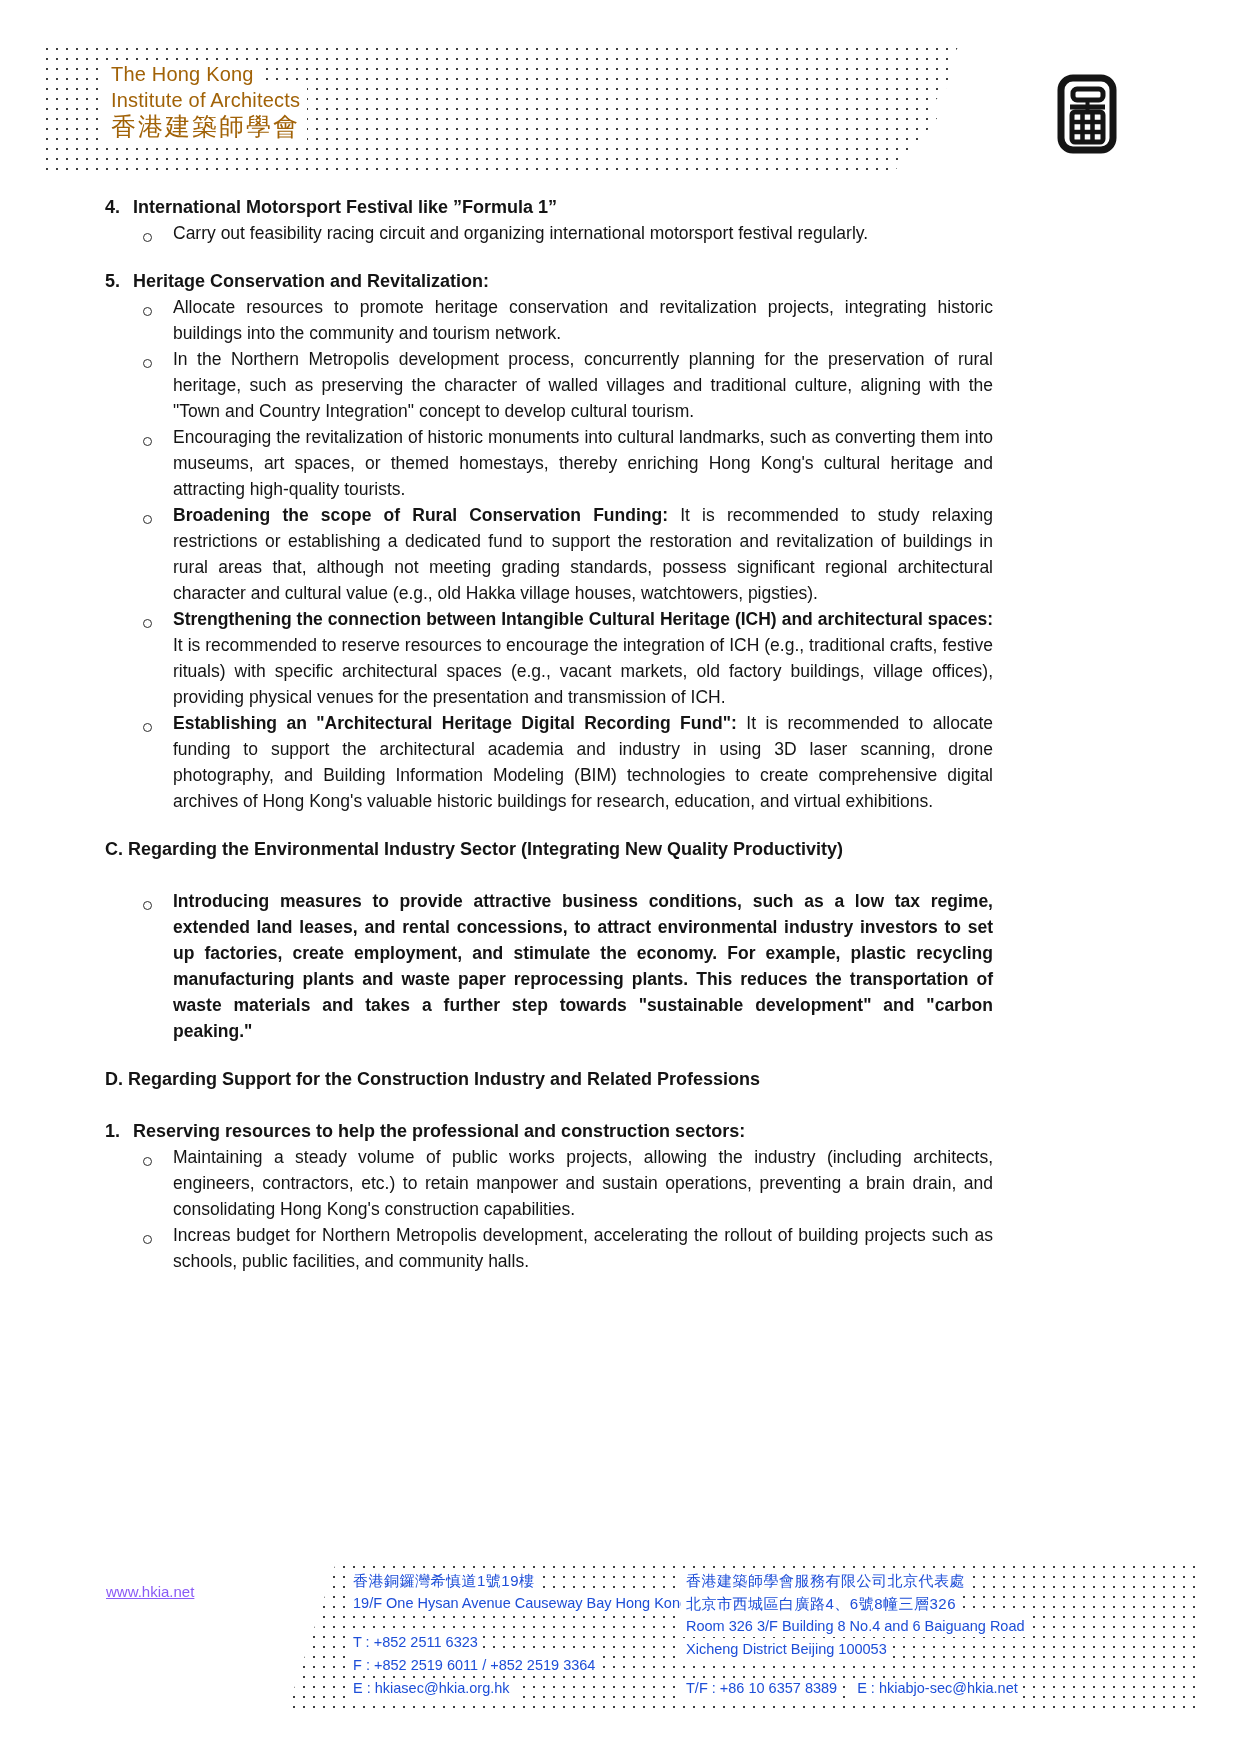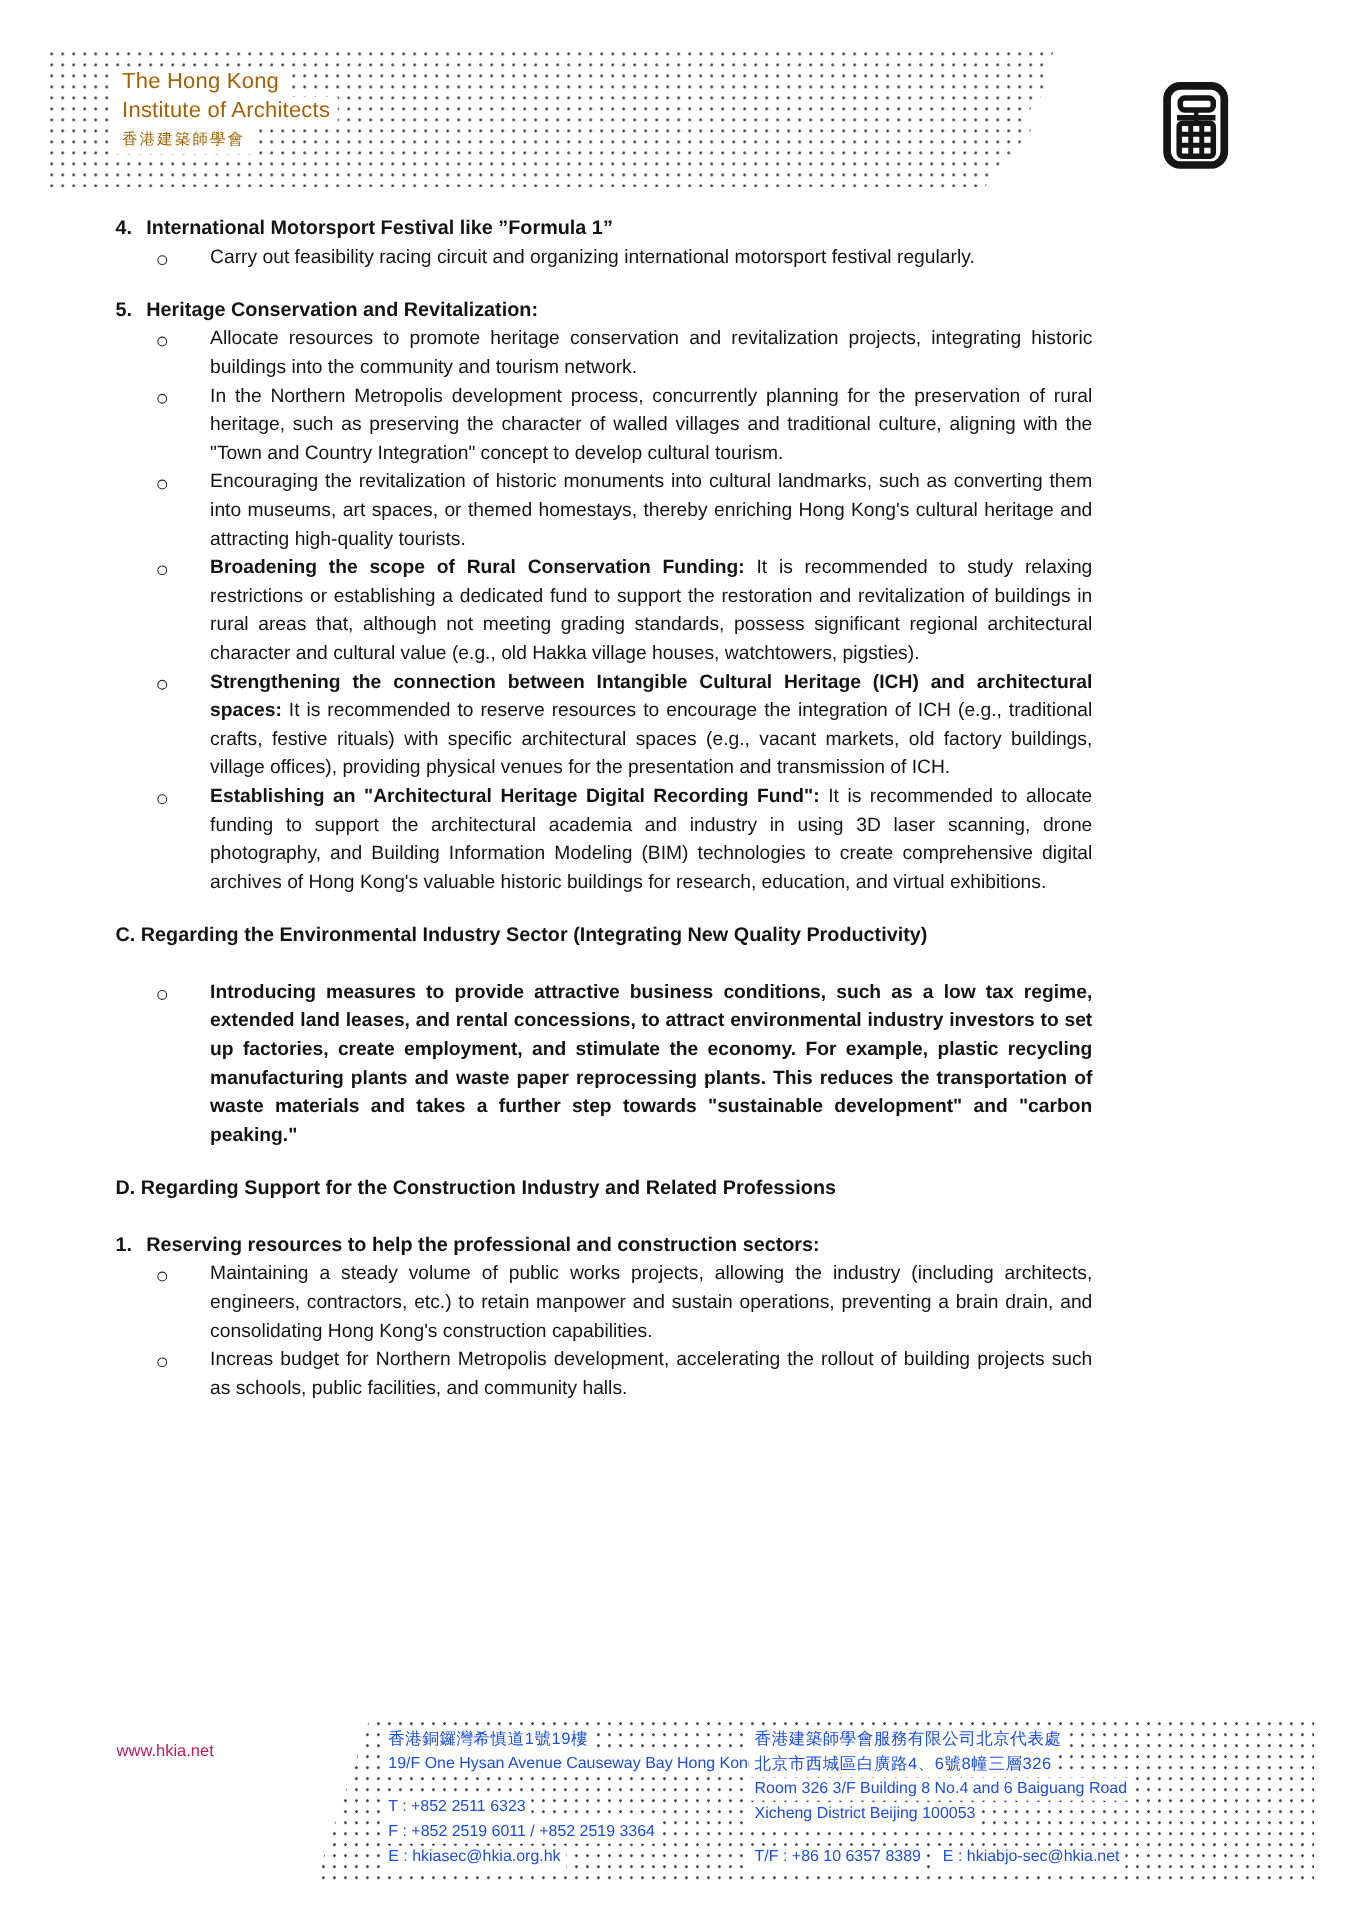--- a/index.html
+++ b/index.html
@@ -23,38 +23,38 @@
   }
   .footer-band{
     position:absolute;left:287px;top:1560px;width:908px;height:150px;
     clip-path:polygon(5.5% 0,100% 0,100% 100%,0 100%);
   }
   
   .logo{position:absolute;left:64px;top:20px;}
   .logo-line{height:26px;line-height:26px;}
   .knock{background:#ffffff;padding:1px 7px 2px 7px;display:inline-block;}
   .logo-line .knock{font-size:20px;color:#a16207;letter-spacing:.2px;line-height:23px;}
-  .logo-zh .knock{font-size:14px;letter-spacing:2px;}
+  .logo-zh .knock{font-size:25px;letter-spacing:2px;}
   .seal{position:absolute;left:1056px;top:74px;}
   
   main{position:absolute;left:105px;top:194px;width:888px;}
   .hrow{display:flex;font-weight:bold;font-size:18px;line-height:26px;}
   .hrow .num{width:28px;flex:none;}
   .sec-heading{font-weight:bold;font-size:18px;line-height:26px;}
   .item{margin-bottom:22px;}
-  .bullet{display:flex;padding-left:38px;gap:18px;}
+  .bullet{display:flex;padding-left:38px;}
   .bmark{width:30px;flex:none;padding-top:8px;}
   .circ{display:inline-block;width:9px;height:9px;border:1.4px solid #2c2c2c;border-radius:50%;box-sizing:border-box;}
   .btext{flex:1;margin:0;font-size:17.5px;line-height:26px;text-align:justify;}
   .btext b{font-weight:bold;}
   #c-heading{margin-bottom:26px;}
   #c-section{margin-bottom:22px;font-weight:bold;}
   #d-heading{margin-bottom:26px;}
   
-  .website{position:absolute;left:106px;top:1583px;font-size:15px;color:#be185d;}
+  .website{position:absolute;left:106px;top:1583px;font-size:15px;color:#8b5cf6;text-decoration:underline;}
   .fcol{position:absolute;top:1570px;}
   #fcol-hk{left:348px;}
   #fcol-bj{left:681px;}
   .frow{height:23px;}
   .frow .knock{font-size:14.5px;color:#1d4ed8;padding:2px 5px;white-space:nowrap;line-height:17px;}
   .frow.zh .knock{font-size:15px;letter-spacing:.5px;}
   .fspacer{height:16px;}
   .pair .knock{margin-right:10px;}
 </style>
 </head>

